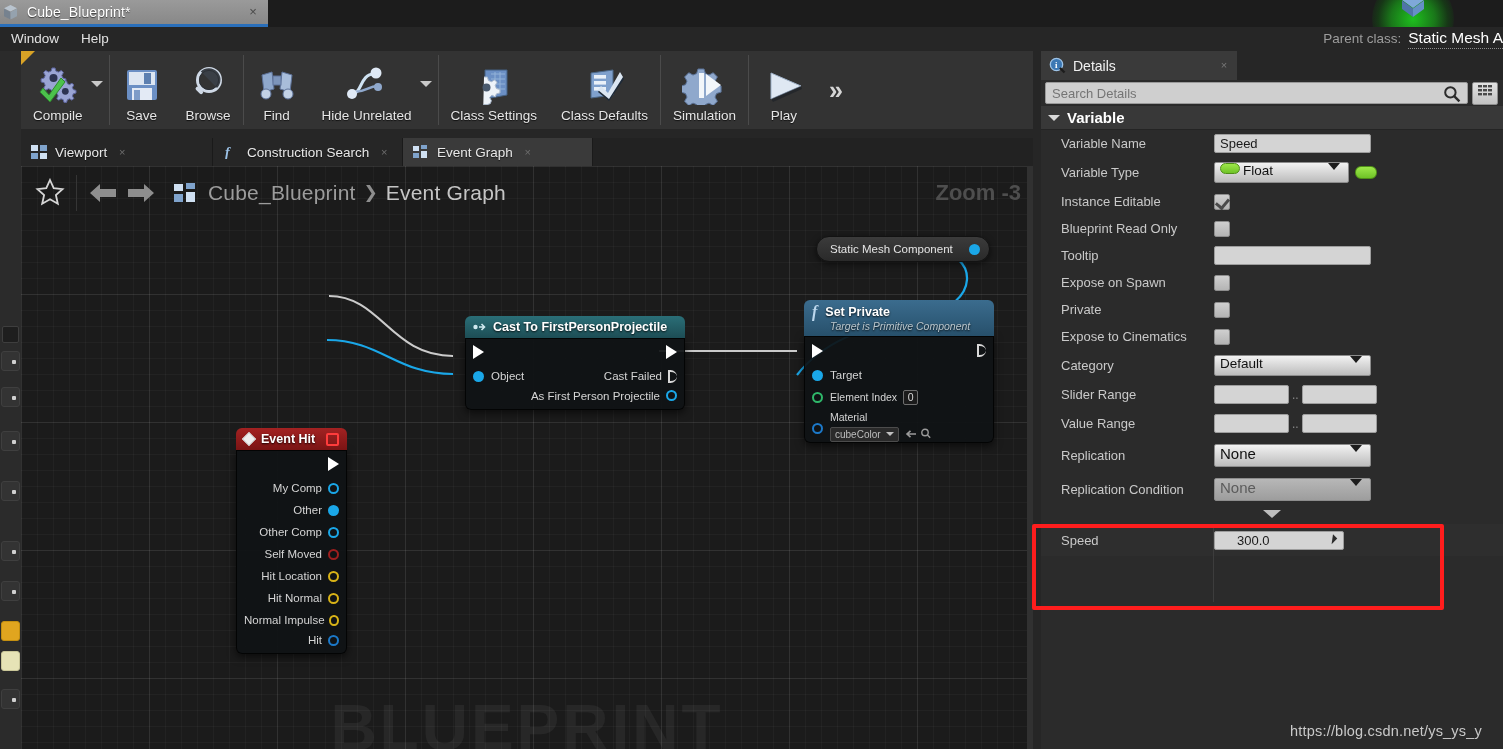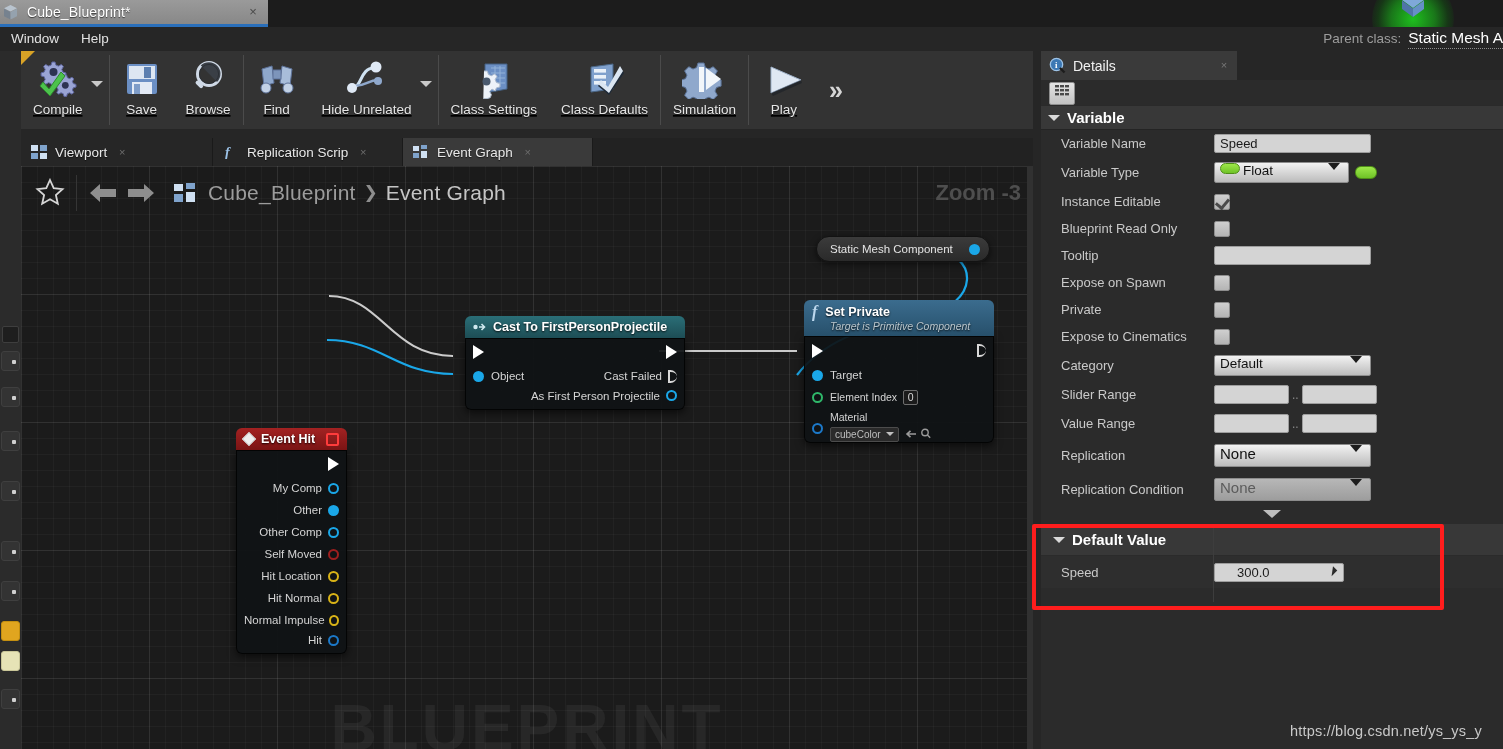--- a/index.html
+++ b/index.html
@@ -83,23 +83,22 @@
   }
   .toolbar-corner {
     position: absolute; left: 21px; top: 51px;
     width: 0; height: 0;
     border-left: 14px solid #d9a326; border-bottom: 14px solid transparent;
   }
   .tb-group { display: flex; align-items: stretch; }
   .tb-sep { width: 1px; background: #4b4b4b; margin: 4px 0; }
   .tb-btn {
     display: flex; flex-direction: column; align-items: center;
-    justify-content: flex-start; padding: 6px 12px 0 12px; min-width: 62px;
+    justify-content: center; padding: 6px 12px 0 12px; min-width: 62px;
     position: relative;
-    text-decoration: underline;
   }
   .tb-icon { height: 44px; display: flex; align-items: center; justify-content: center; }
   .tb-label {
     font-size: 13.5px; color: #e6e6e6; margin-top: 1px; white-space: nowrap;
     text-shadow: 0 1px 1px rgba(0,0,0,.7);
   }
   .tb-caret {
     align-self: flex-start; margin-top: 30px; margin-left: -4px; margin-right: 6px;
     width: 0; height: 0; border-left: 6px solid transparent;
     border-right: 6px solid transparent; border-top: 6px solid #c9c9c9;
@@ -621,21 +620,21 @@
       </span>
       <span class="gtab-label">Viewport</span>
       <span class="gtab-close">×</span>
     </div>
     <div class="gtab w2">
       <span class="gtab-icon">
         <svg width="16" height="14" viewBox="0 0 16 14">
           <text x="2" y="12" font-family="Liberation Serif, serif" font-style="italic" font-weight="bold" font-size="14" fill="#9cc3e8">f</text>
         </svg>
       </span>
-      <span class="gtab-label">Replication Scrip</span>
+      <span class="gtab-label">Construction Search</span>
       <span class="gtab-close">×</span>
     </div>
     <div class="gtab w3 active">
       <span class="gtab-icon">
         <svg width="16" height="14" viewBox="0 0 16 14">
           <rect x="0" y="1" width="6" height="5" fill="#cfe0f2"></rect>
           <rect x="8" y="0" width="6" height="4" fill="#7fa3cc"></rect>
           <rect x="0" y="8" width="6" height="5" fill="#7fa3cc"></rect>
           <rect x="8" y="6" width="6" height="7" fill="#cfe0f2"></rect>
         </svg>
@@ -874,20 +873,29 @@
             <text x="6" y="11" font-family="Liberation Serif, serif" font-size="9" font-weight="bold" fill="#ffffff">i</text>
             <path d="M11 11 L15.5 15.5" stroke="#1c1c1c" stroke-width="2.4"></path>
           </svg>
         </span>
         <span class="det-tab-label">Details</span>
         <span class="det-tab-close">×</span>
       </div>
     </div>
 
     <div class="det-searchrow">
+      <div class="det-search">
+        <span class="det-search-text">Search Details</span>
+        <span class="det-search-icon">
+          <svg width="18" height="18" viewBox="0 0 18 18">
+            <circle cx="7.4" cy="7.4" r="5.2" fill="none" stroke="#2b2b2b" stroke-width="2"></circle>
+            <path d="M11.2 11.2 L16.4 16.4" stroke="#2b2b2b" stroke-width="2.4"></path>
+          </svg>
+        </span>
+      </div>
       <div class="det-gridbtn">
         <span>
           <svg width="16" height="14" viewBox="0 0 16 14">
             <g fill="#4a4a4a">
               <rect x="1" y="1" width="4" height="2.4"></rect>
                 <rect x="6" y="1" width="4" height="2.4"></rect>
                 <rect x="11" y="1" width="4" height="2.4"></rect>
               <rect x="1" y="5" width="4" height="2.4"></rect>
                 <rect x="6" y="5" width="4" height="2.4"></rect>
                 <rect x="11" y="5" width="4" height="2.4"></rect>
@@ -1012,24 +1020,20 @@
           <span class="combo-caret"></span>
         </span>
       </span>
     </div>
 
     <div class="collapse-arrow-row">
       <span class="collapse-arrow"></span>
     </div>
 
     <div class="dv-wrap">
-      <div class="dv-section-header">
-        <span class="sec-arrow"></span>
-        <span class="sec-title">Default Value</span>
-      </div>
       <div class="dv-row">
         <span class="dv-label">Speed</span>
         <span class="dv-input">
           <span>300.0</span>
           <span class="dv-spin">
             <svg width="12" height="12" viewBox="0 0 12 12">
               <path d="M10 2 L10 8 L2 8 Z" fill="#2b2b2b" transform="rotate(-45 6 6)"></path>
             </svg>
           </span>
         </span>

